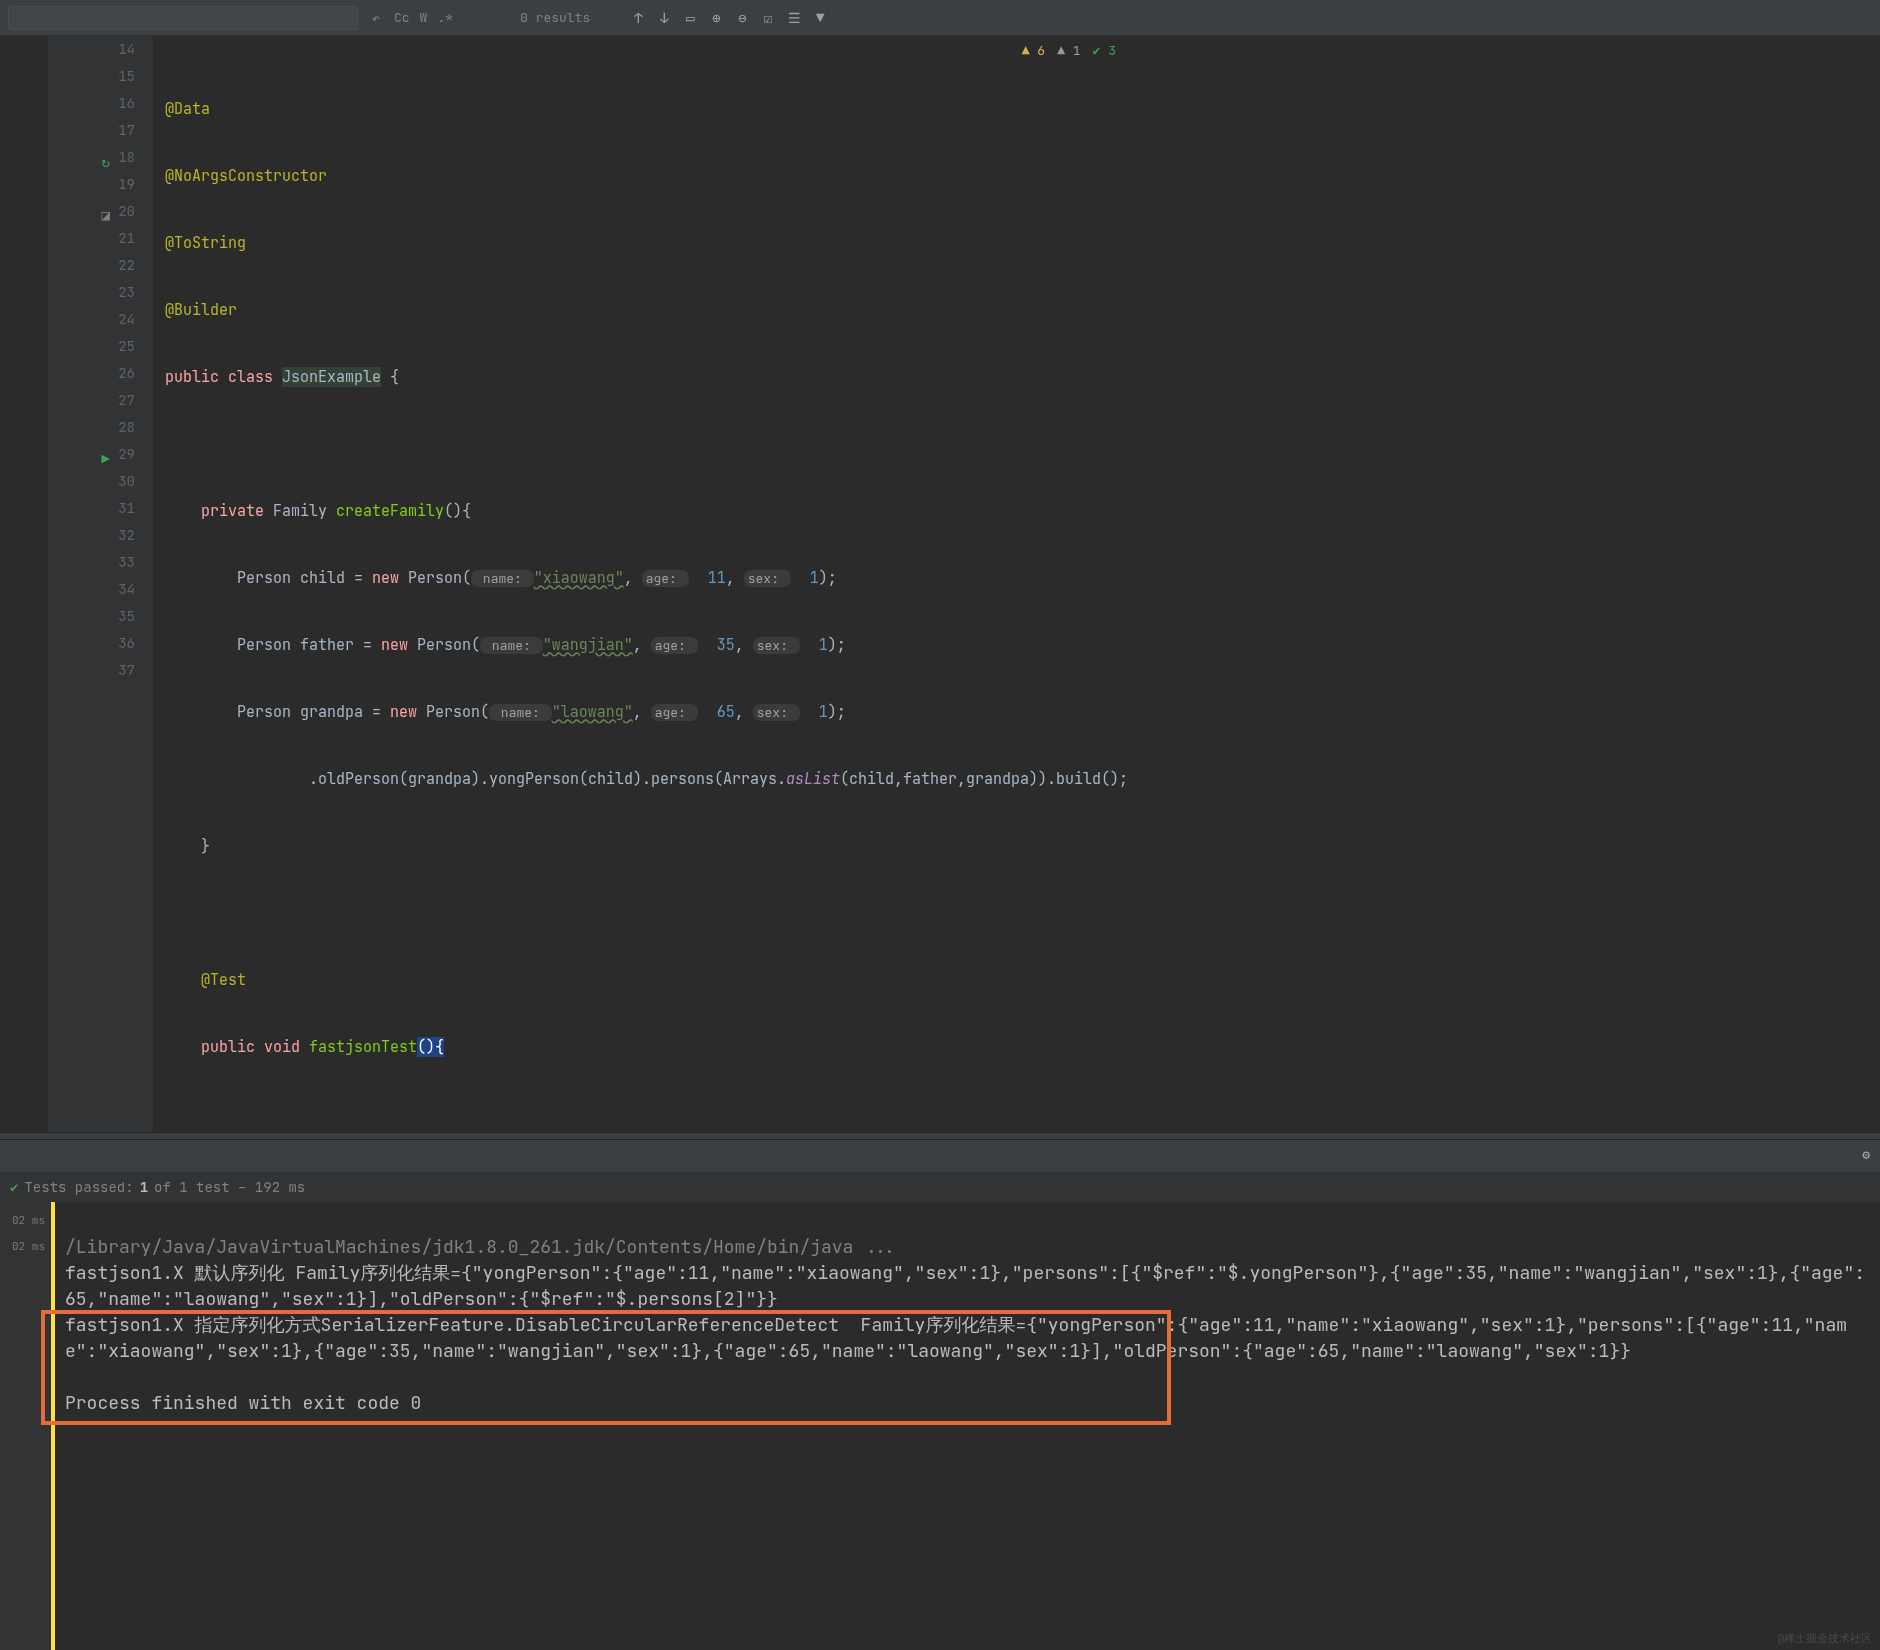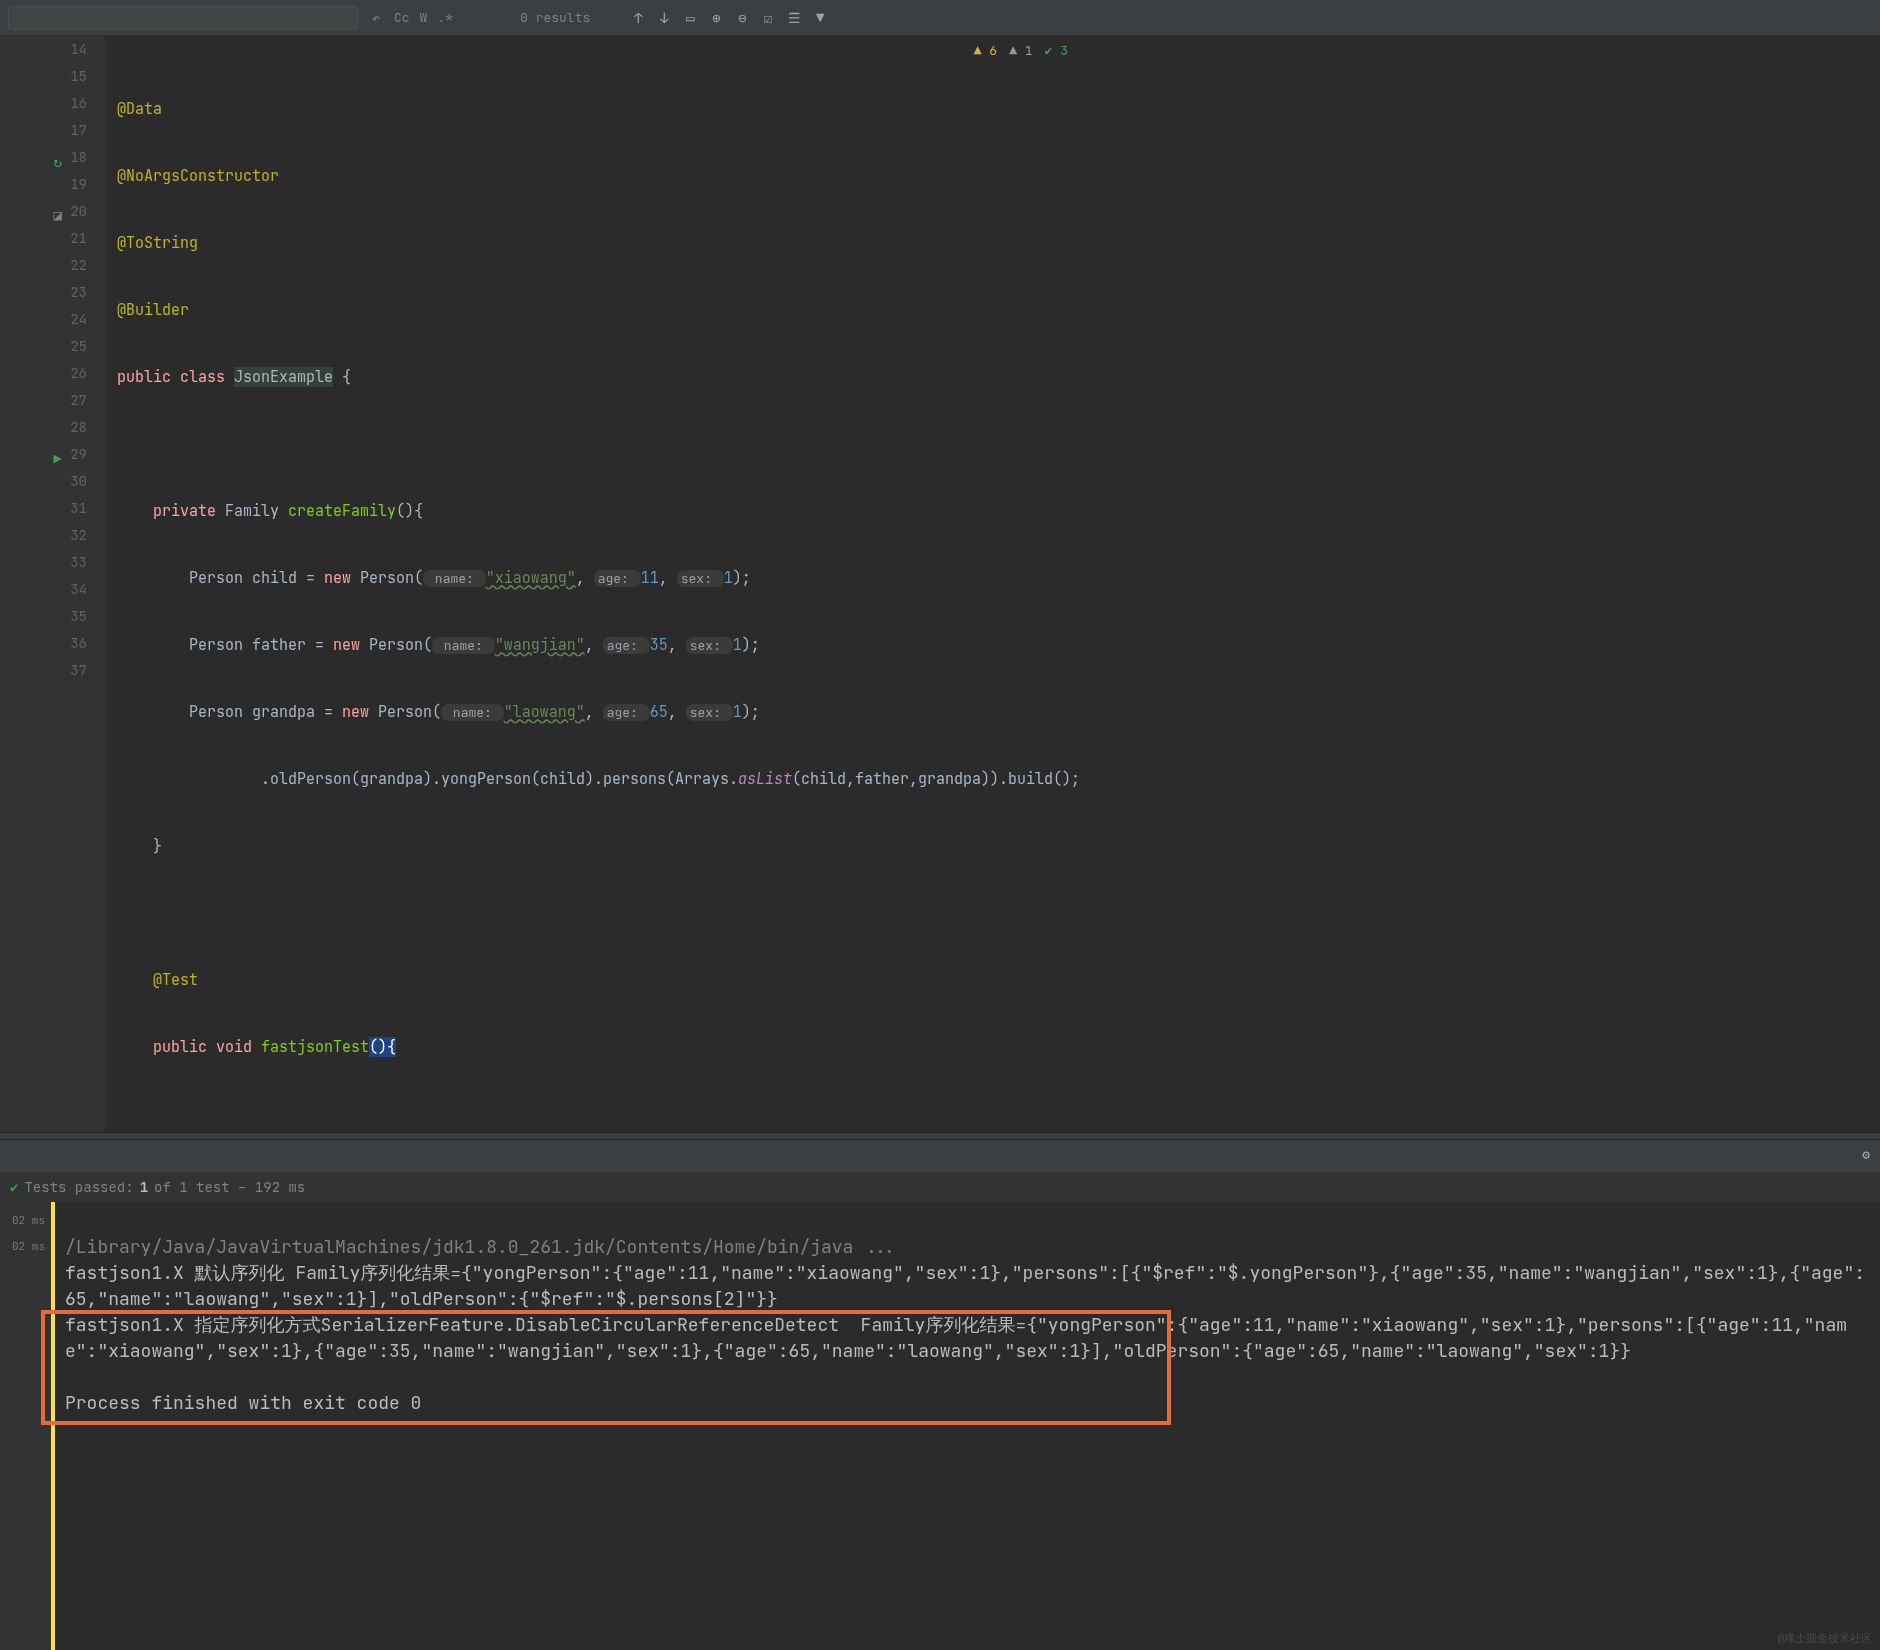--- a/index.html
+++ b/index.html
@@ -45,20 +45,21 @@
     overflow: hidden;
   }
   .gutter {
     background: #313335;
     width: 105px;
     text-align: right;
     padding-right: 18px;
     color: #606366;
     user-select: none;
     position: relative;
+    margin-left: 48px;
   }
   .gutter-line {
     height: 27px;
     line-height: 27px;
     position: relative;
   }
   .gutter-icon {
     position: absolute;
     left: 46px;
     width: 16px;
@@ -71,21 +72,21 @@
     white-space: pre;
     position: relative;
   }
   .code-line {
     height: 27px;
     line-height: 27px;
   }
   .kw { color: #fca5a5; }
   .ann { color: #bbb529; }
   .strU { color: #6a8759; text-decoration: underline wavy #6a8759; }
-  .num { color: #6897bb; }
+  .num { color: #6897bb; padding-left: 19px; }
   .hintBox { background: #3b3b3b; color:#9aa0a6; padding:0 4px; border-radius:7px; font-size:13px; }
   .method { color: #84cc16; }
   .methodI { color: #b389c5; font-style: italic; }
   .hl { background: #214283; color:#fff; }
   .warn-badges {
     position: absolute;
     top: 6px; right: 12px;
     display: flex;
     gap: 12px;
     align-items: center;

